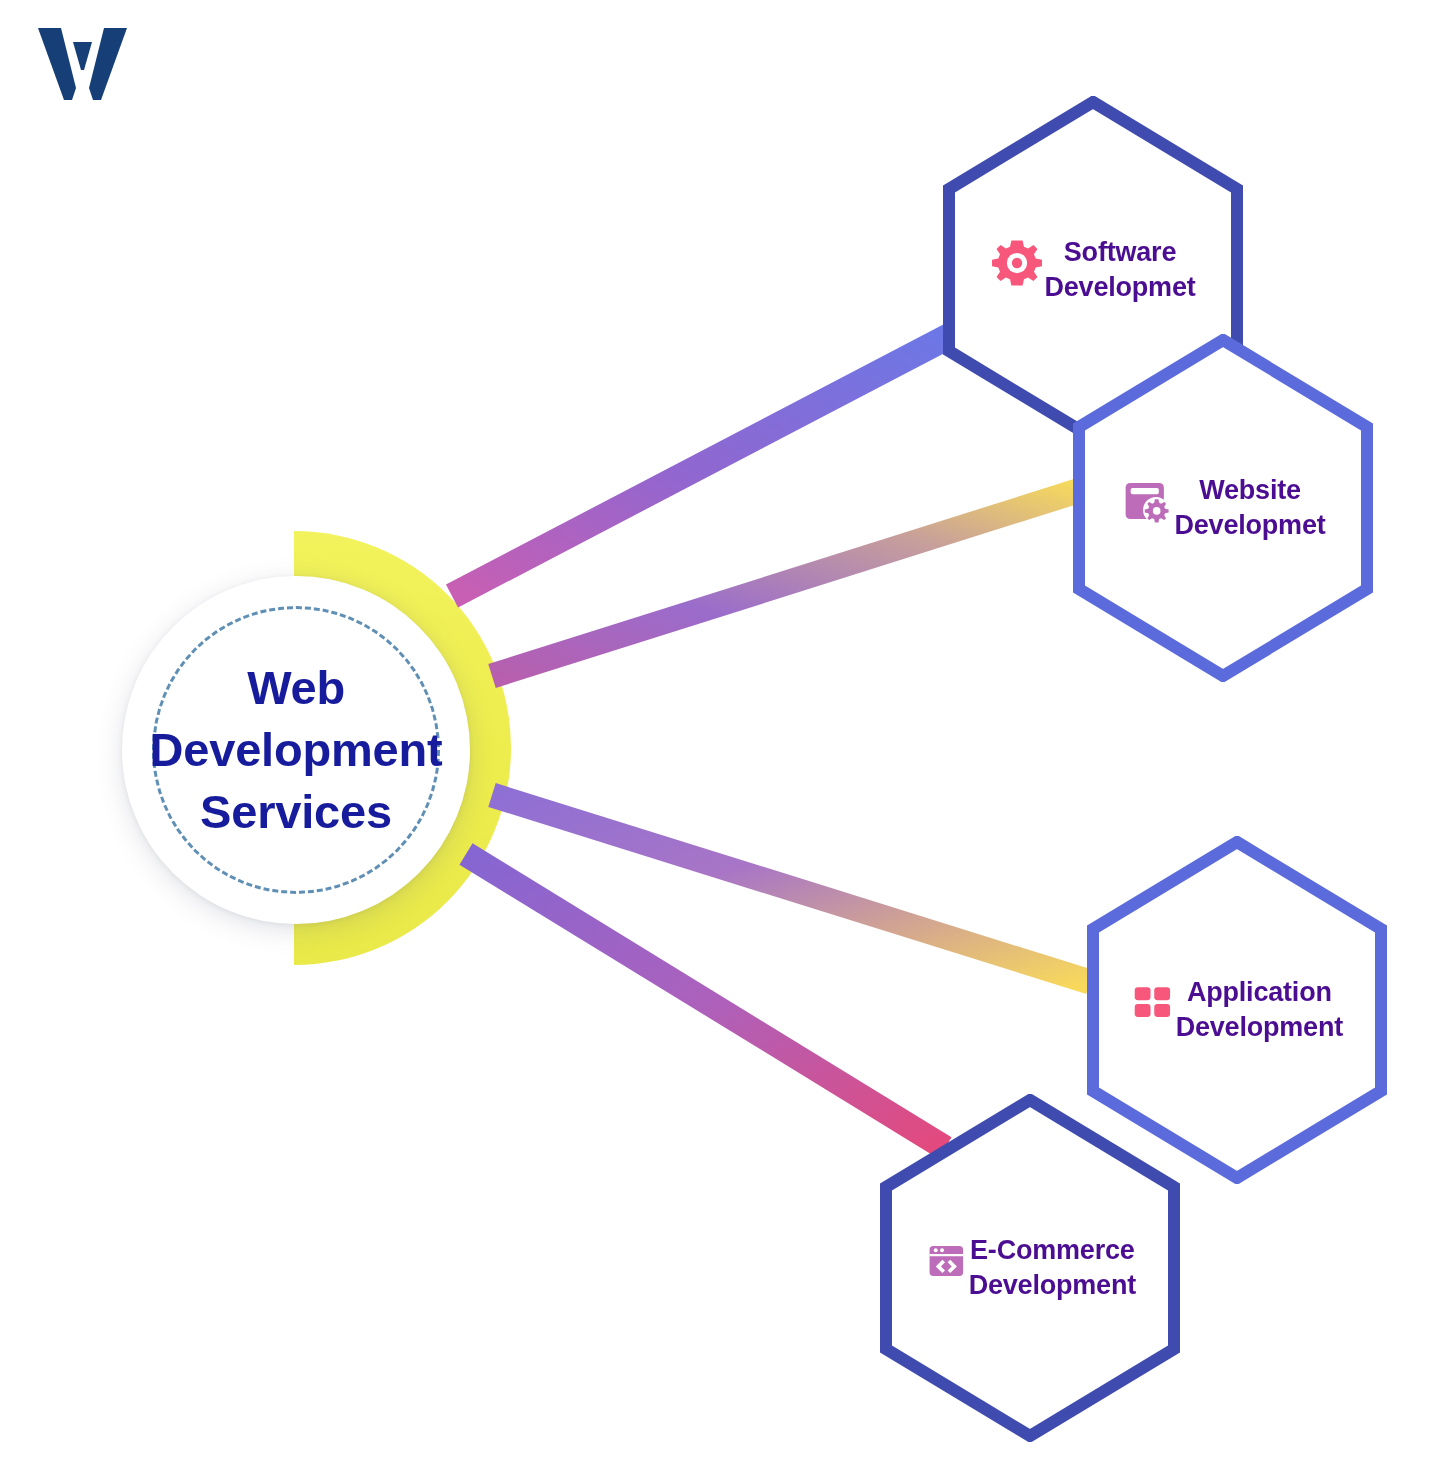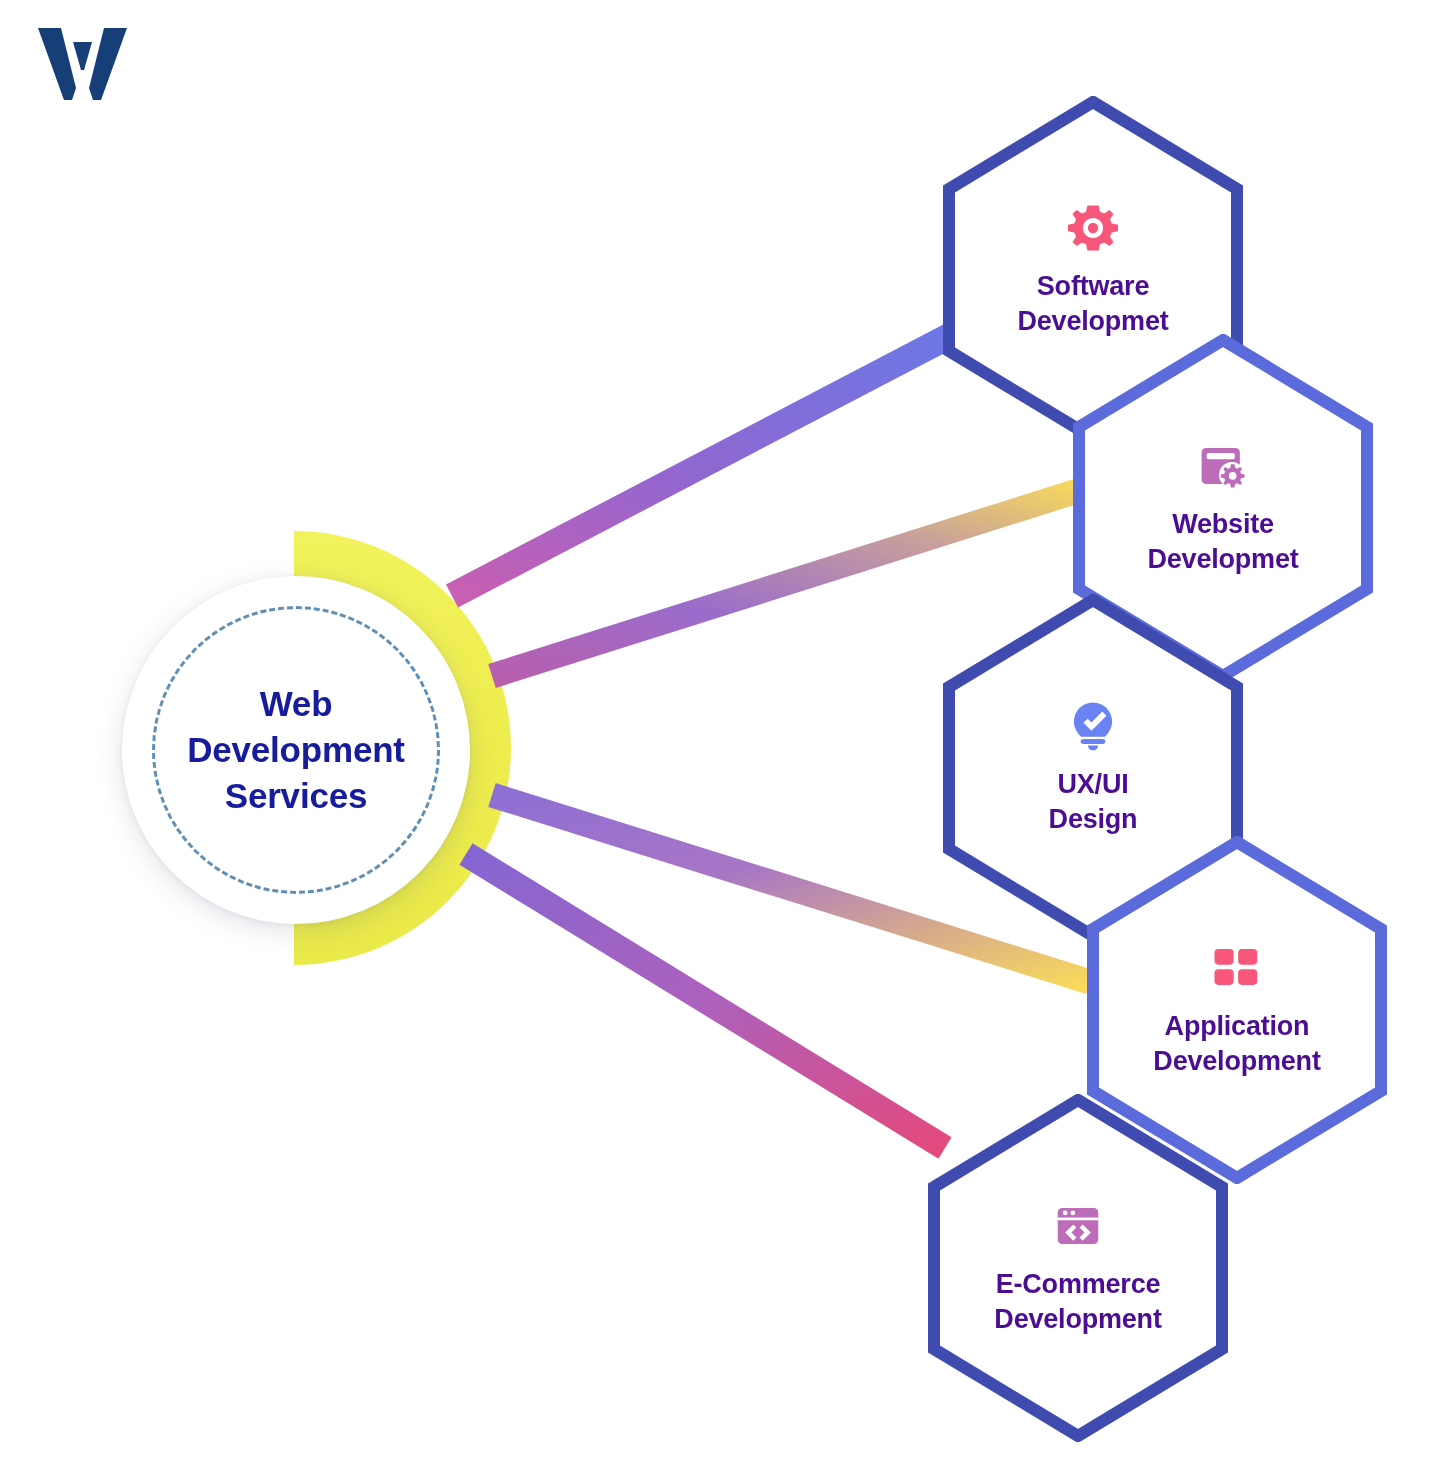--- a/index.html
+++ b/index.html
@@ -58,21 +58,21 @@
     border: 3px dashed #5f8fb4;
   }
   #hub-label {
     position: absolute;
     inset: 0;
     display: flex;
     align-items: center;
     justify-content: center;
     text-align: center;
     color: #161C9B;
-    font-size: 35px;
+    font-size: 47px;
     font-weight: bold;
     line-height: 1.32;
     letter-spacing: -0.2px;
     padding: 0 34px;
     box-sizing: border-box;
   }
   
   .hex-node {
     position: absolute;
     width: 300px;
@@ -85,21 +85,21 @@
     width: 300px;
     height: 348px;
   }
   .hex-body {
     position: absolute;
     left: 0;
     top: 0;
     width: 300px;
     height: 348px;
     display: flex;
-    flex-direction: column;
+    flex-direction: row;
     align-items: center;
     justify-content: center;
     box-sizing: border-box;
     padding: 0 44px;
   }
   .hex-icon {
     width: 54px;
     height: 54px;
     margin-bottom: 14px;
     display: block;
@@ -205,53 +205,38 @@
         <rect x="9.5" y="12.5" width="25" height="5.5" rx="1.6" fill="#FFFFFF"></rect>
         <circle cx="32" cy="32" r="11.5" fill="#FFFFFF"></circle>
         <path fill="#BC6CB8" d="M32 22.5 L34.2 22.5 L34.8 25.6 L36.6 26.4 L39.3 24.8 L40.9 26.4 L39.3 29.1 L40.1 30.9 L43.2 31.5 L43.2 34.2 L40.1 34.8 L39.3 36.6 L40.9 39.3 L39.3 40.9 L36.6 39.3 L34.8 40.1 L34.2 43.2 L31 43.2 L30.4 40.1 L28.6 39.3 L25.9 40.9 L24.3 39.3 L25.9 36.6 L25.1 34.8 L22 34.2 L22 31.5 L25.1 30.9 L25.9 29.1 L24.3 26.4 L25.9 24.8 L28.6 26.4 L30.4 25.6 L31 22.5 Z"></path>
         <circle cx="32.6" cy="32.8" r="3.4" fill="#FFFFFF"></circle>
       </svg>
       <div class="hex-label">Website
 Developmet</div>
     </div>
   </div>
 
-  <div class="hex-node" style="left:943px; top:594px;">
-    <svg class="hex-svg" viewBox="0 0 300 348">
-      <polygon points="150,6 294,93 294,255 150,342 6,255 6,93" fill="#FFFFFF" stroke="#3F4BAE" stroke-width="12" stroke-linejoin="miter"></polygon>
-    </svg>
-    <div class="hex-body">
-      <svg class="hex-icon" viewBox="0 0 48 48">
-        <path fill="#6B83F2" d="M24 3 C14.6 3 7 10.6 7 20 C7 26.4 10.6 30.4 13.4 33.6 L34.6 33.6 C37.4 30.4 41 26.4 41 20 C41 10.6 33.4 3 24 3 Z"></path>
-        <path fill="#FFFFFF" d="M15.5 21.2 L19.2 17.5 L22.6 20.9 L32.3 11.2 L36 14.9 L22.6 28.3 Z"></path>
-        <rect x="13" y="35.5" width="22" height="4.4" rx="2.2" fill="#6B83F2"></rect>
-        <path fill="#6B83F2" d="M19.5 41.4 L28.5 41.4 C28.5 44 26.4 45.8 24 45.8 C21.6 45.8 19.5 44 19.5 41.4 Z"></path>
-      </svg>
-      <div class="hex-label">UX/UI
-Design</div>
-    </div>
-  </div>
 
   <div class="hex-node" style="left:1087px; top:836px;">
     <svg class="hex-svg" viewBox="0 0 300 348">
       <polygon points="150,6 294,93 294,255 150,342 6,255 6,93" fill="#FFFFFF" stroke="#5C6BDB" stroke-width="12" stroke-linejoin="miter"></polygon>
     </svg>
     <div class="hex-body">
       <svg class="hex-icon" viewBox="0 0 48 48">
         <rect x="4" y="7" width="17" height="14" rx="3.4" fill="#F7577A"></rect>
         <rect x="25" y="7" width="17" height="14" rx="3.4" fill="#F7577A"></rect>
         <rect x="4" y="25" width="17" height="14" rx="3.4" fill="#F7577A"></rect>
         <rect x="25" y="25" width="17" height="14" rx="3.4" fill="#F7577A"></rect>
       </svg>
       <div class="hex-label">Application
 Development</div>
     </div>
   </div>
 
-  <div class="hex-node" style="left:928px; top:1094px;">
+  <div class="hex-node" style="left:880px; top:1094px;">
     <svg class="hex-svg" viewBox="0 0 300 348">
       <polygon points="150,6 294,93 294,255 150,342 6,255 6,93" fill="#FFFFFF" stroke="#3F4BAE" stroke-width="12" stroke-linejoin="miter"></polygon>
     </svg>
     <div class="hex-body">
       <svg class="hex-icon" viewBox="0 0 48 48">
         <rect x="6" y="8" width="36" height="32" rx="4" fill="#BC6CB8"></rect>
         <rect x="6" y="16.5" width="36" height="2.4" fill="#FFFFFF"></rect>
         <circle cx="12.6" cy="12.4" r="2.1" fill="#FFFFFF"></circle>
         <circle cx="19.4" cy="12.4" r="2.1" fill="#FFFFFF"></circle>
         <path fill="#FFFFFF" d="M19.8 22.6 L22.6 25.4 L18.2 29.8 L22.6 34.2 L19.8 37 L12.6 29.8 Z"></path>

